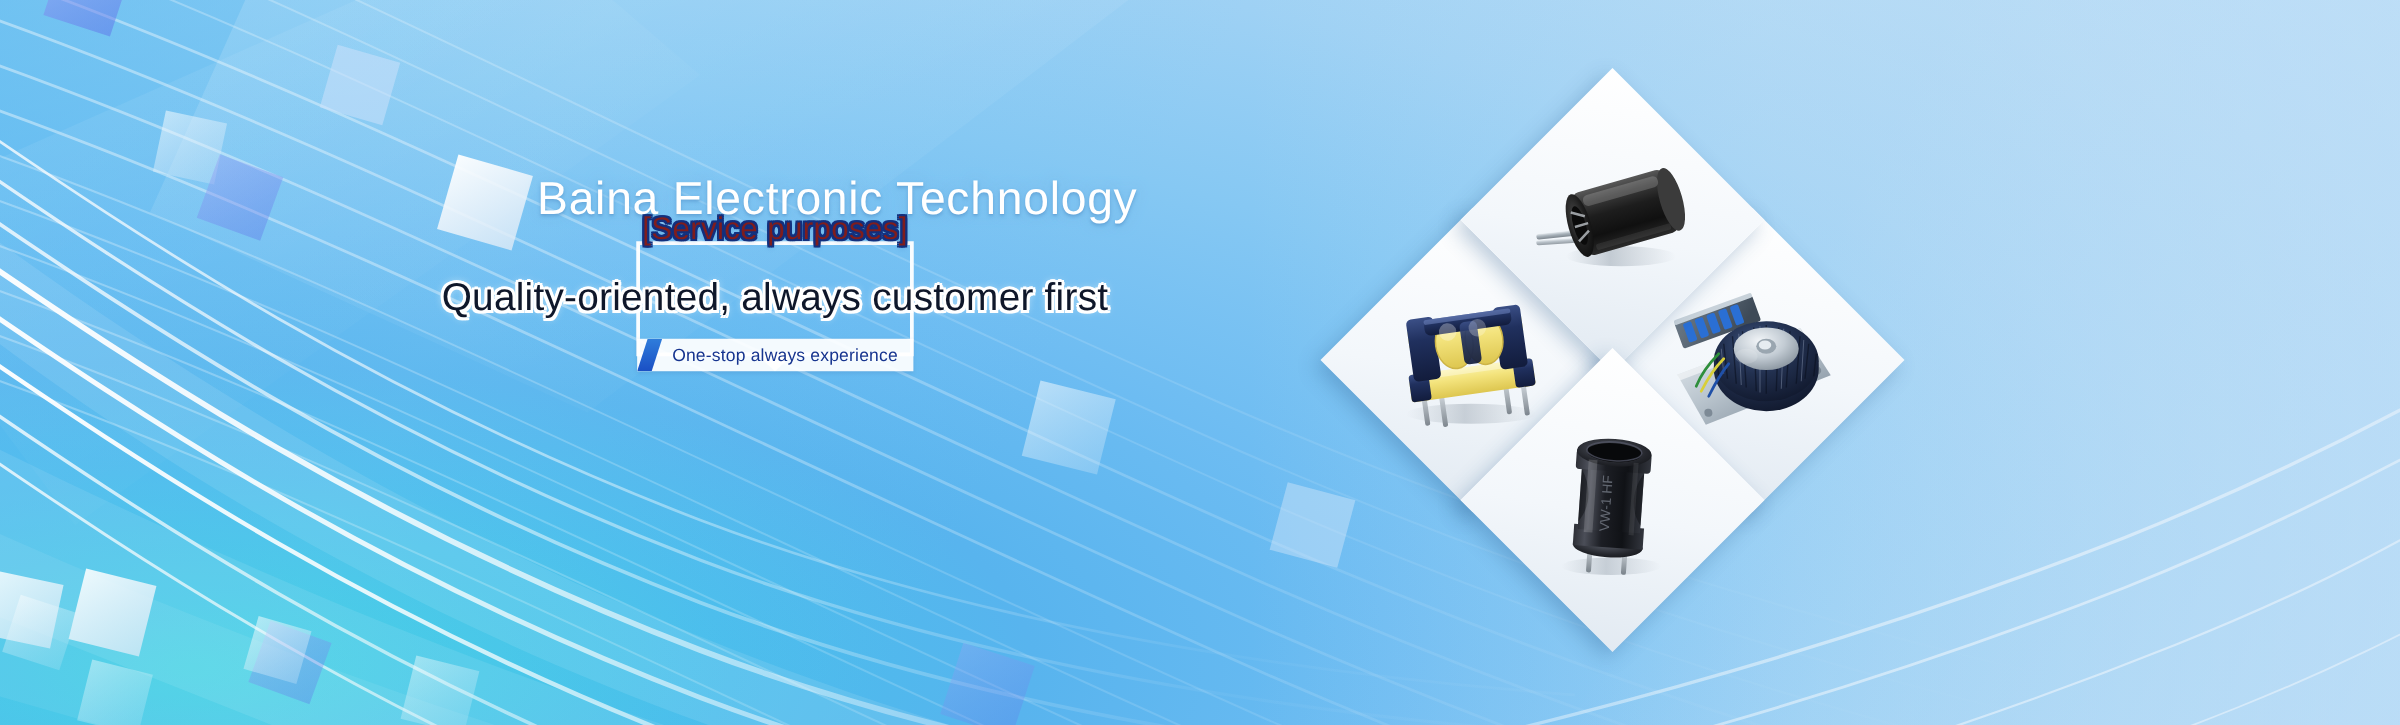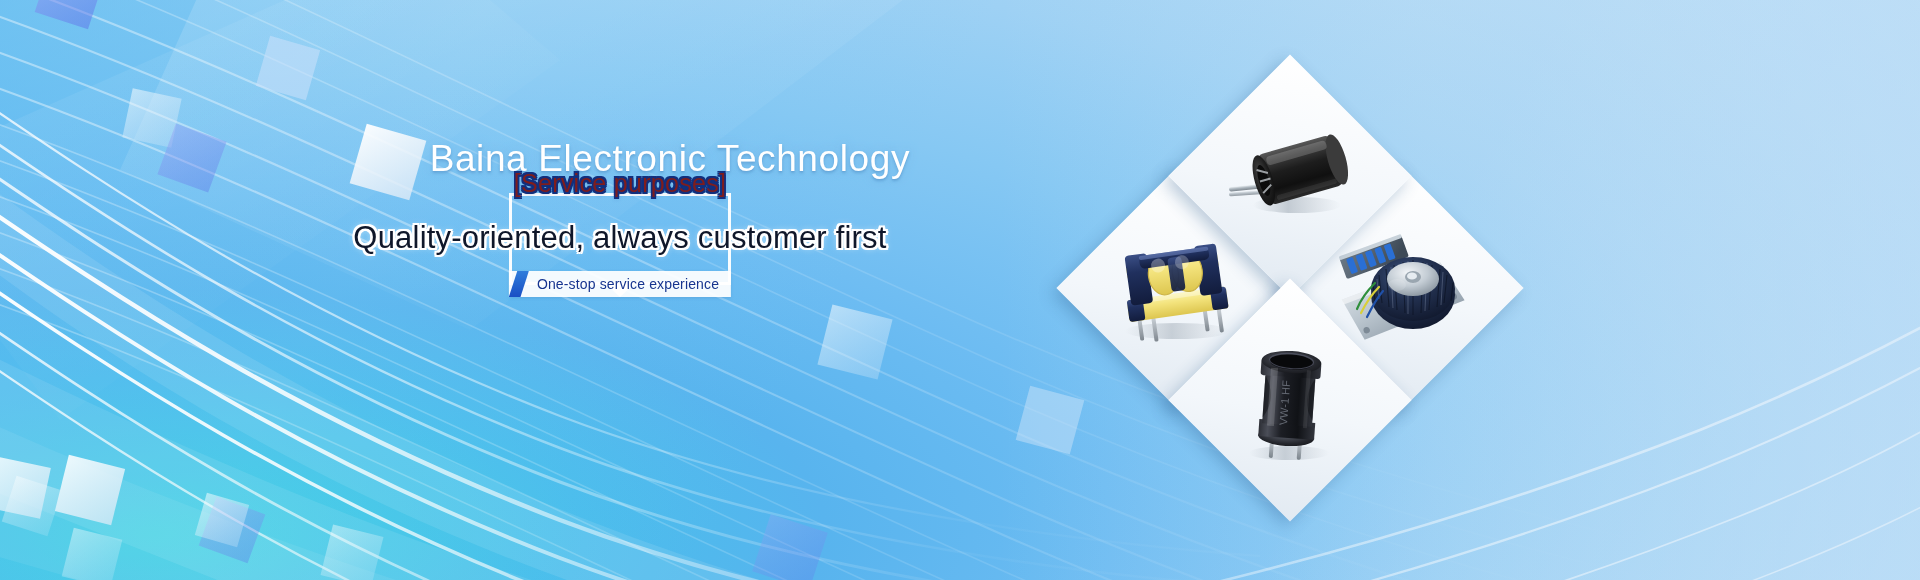--- a/index.html
+++ b/index.html
@@ -451,21 +451,21 @@
       <div class="frame-box"></div>
 
       <div class="service-purposes">[Service purposes]</div>
 
       <div class="slogan">Quality-oriented, always customer first</div>
 
       <div class="frame-arrow"></div>
 
       <div class="badge">
         <span class="badge-slash"></span>
-        <span class="badge-text">One-stop service experience</span>
+        <span class="badge-text">One-stop always experience</span>
       </div>
     </div>
   </div>
 
   <div class="cluster">
 
     <div class="tile tile-top">
       <div class="tile-inner">
         <svg class="prod-svg" width="150" height="150" viewBox="0 0 150 150">
           <defs>

